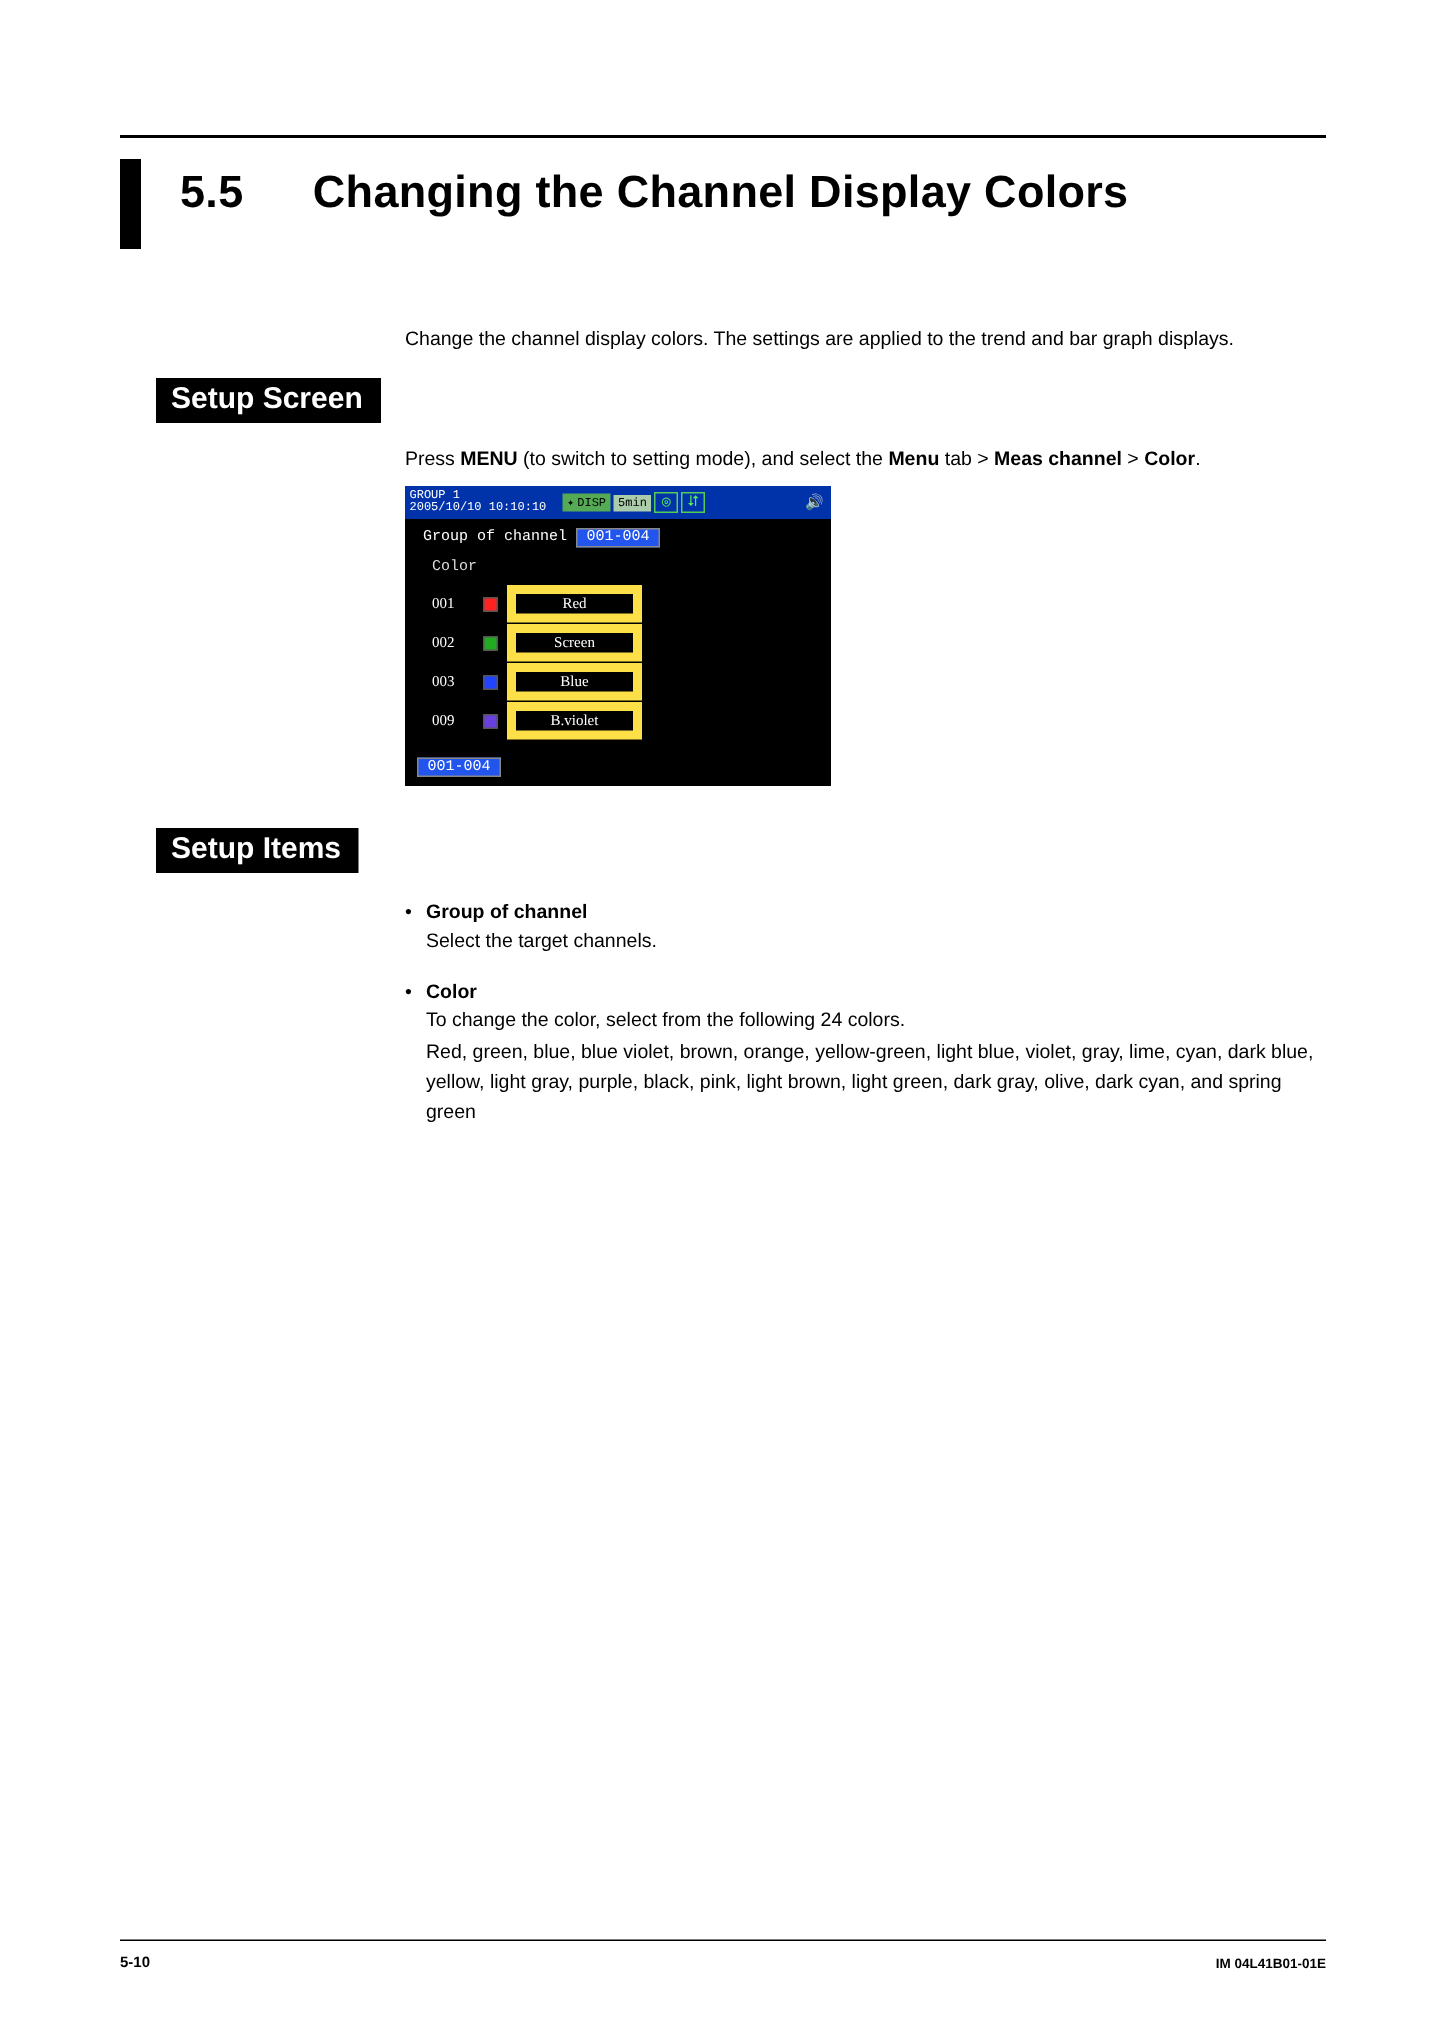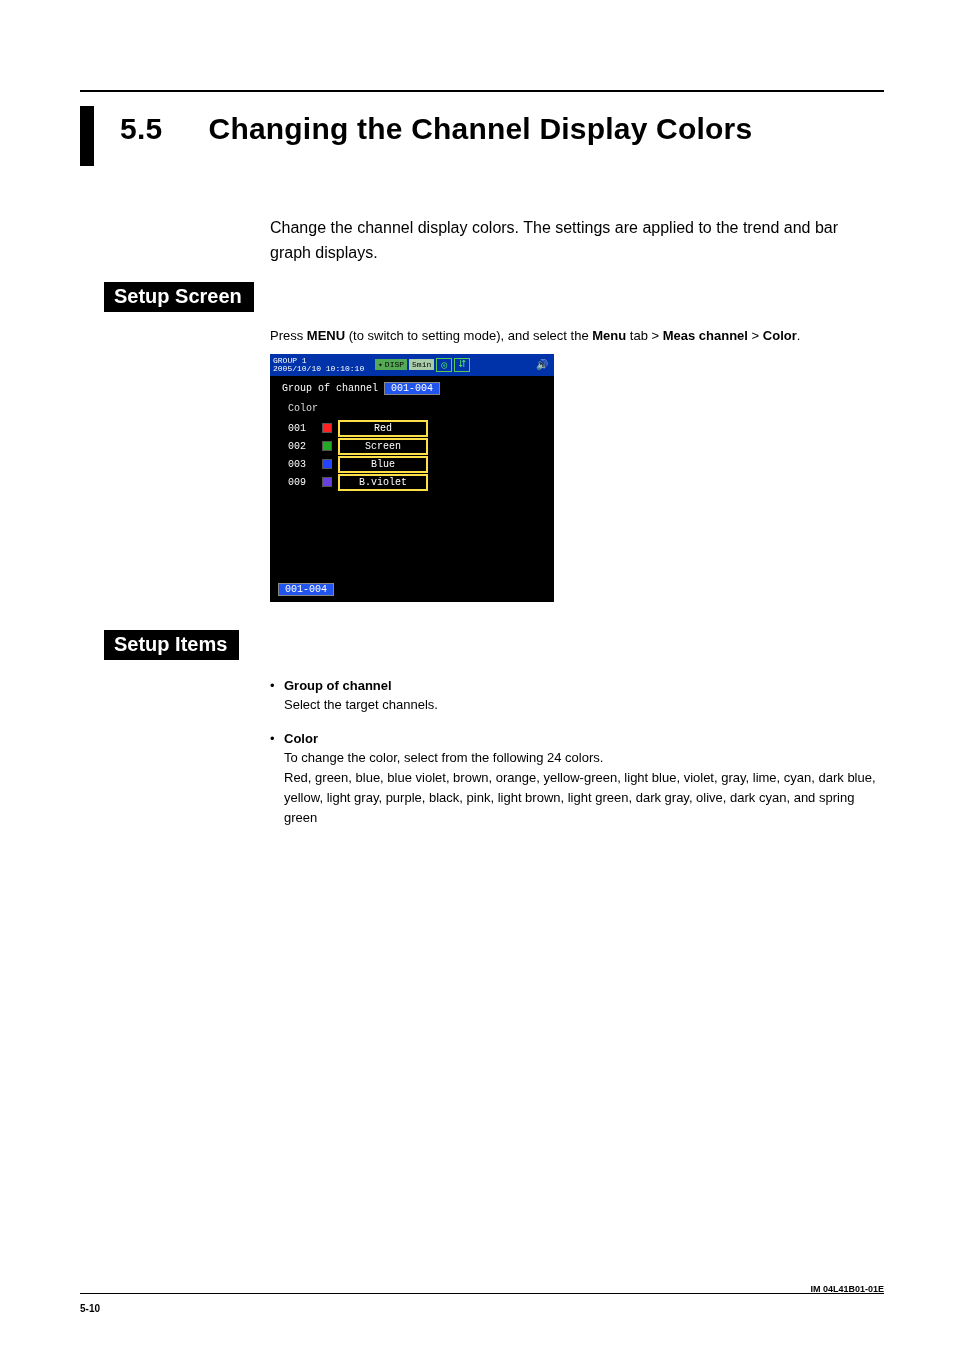--- a/index.html
+++ b/index.html
@@ -44,21 +44,21 @@
   .section-num {
     display: inline-block;
     min-width: 80px;
   }
   .content-col {
     margin-left: 190px;
     margin-right: 10px;
   }
   .intro {
     margin-top: 50px;
-    font-size: 16px;
+    font-size: 13px;
     line-height: 1.55;
   }
   .label-pill {
     background: #000;
     color: #fff;
     font-weight: bold;
     font-size: 20px;
     padding: 3px 12px 4px 10px;
     display: inline-block;
     margin-left: 24px;
@@ -66,21 +66,21 @@
   }
   .setup-text {
     margin-left: 190px;
     margin-top: 14px;
     font-size: 13px;
     line-height: 1.55;
   }
   .setup-text .bold { font-weight: bold; }
   .screenshot {
     width: 284px;
-    height: 248px;
+    height: 200px;
     background: #000;
     margin-left: 190px;
     margin-top: 8px;
     position: relative;
     font-family: "Courier New", monospace;
     font-size: 10px;
     color: #fff;
   }
   .ss-status {
     height: 22px;
@@ -117,24 +117,24 @@
     color:#ff3333;
   }
   .ss-body { padding: 6px 8px 4px 12px; }
   .ss-row1 { display:flex; align-items:center; gap:6px; }
   .ss-field-sel {
     background:#2255ee; color:#fff; border:1px solid #888;
     padding:0 6px; font-size:10px;
   }
   .ss-sub { margin-top:8px; margin-left:6px; color:#ddd; }
   .ss-table { margin-top:6px; margin-left:6px; }
-  .ss-tr { display:flex; align-items:center; gap:6px; margin-bottom:1px;}
+  .ss-tr { display:flex; align-items:center; gap:6px; margin-bottom:1px;font-family:Liberation Serif, serif;}
   .ss-sw { width:10px; height:10px; border:1px solid #555; }
   .ss-val {
-    width:90px; border:2px solid #fde047; background:#000; color:#fff;
+    width:90px; border:6px solid #fde047; background:#000; color:#fff;
     text-align:center; font-size:10px; padding:0 2px; line-height:13px;
   }
   .ss-footer {
     position:absolute; bottom:6px; left:8px;
     background:#2255ee; color:#fff; border:1px solid #888;
     font-size:10px; padding:0 6px;
   }
   .items-block { margin-left: 190px; margin-top: 18px; }
   .bullet-row {
     display: flex;
@@ -160,21 +160,21 @@
   }
   .footer-left {
     position: absolute;
     bottom: 36px;
     left: 80px;
     font-size: 10px;
     font-weight: bold;
   }
   .footer-right {
     position: absolute;
-    bottom: 56px;
+    bottom: 36px;
     right: 70px;
     font-size: 9px;
     font-weight: bold;
   }
 </style>
 </head>
 <body>
 
 <div class="page">
 

